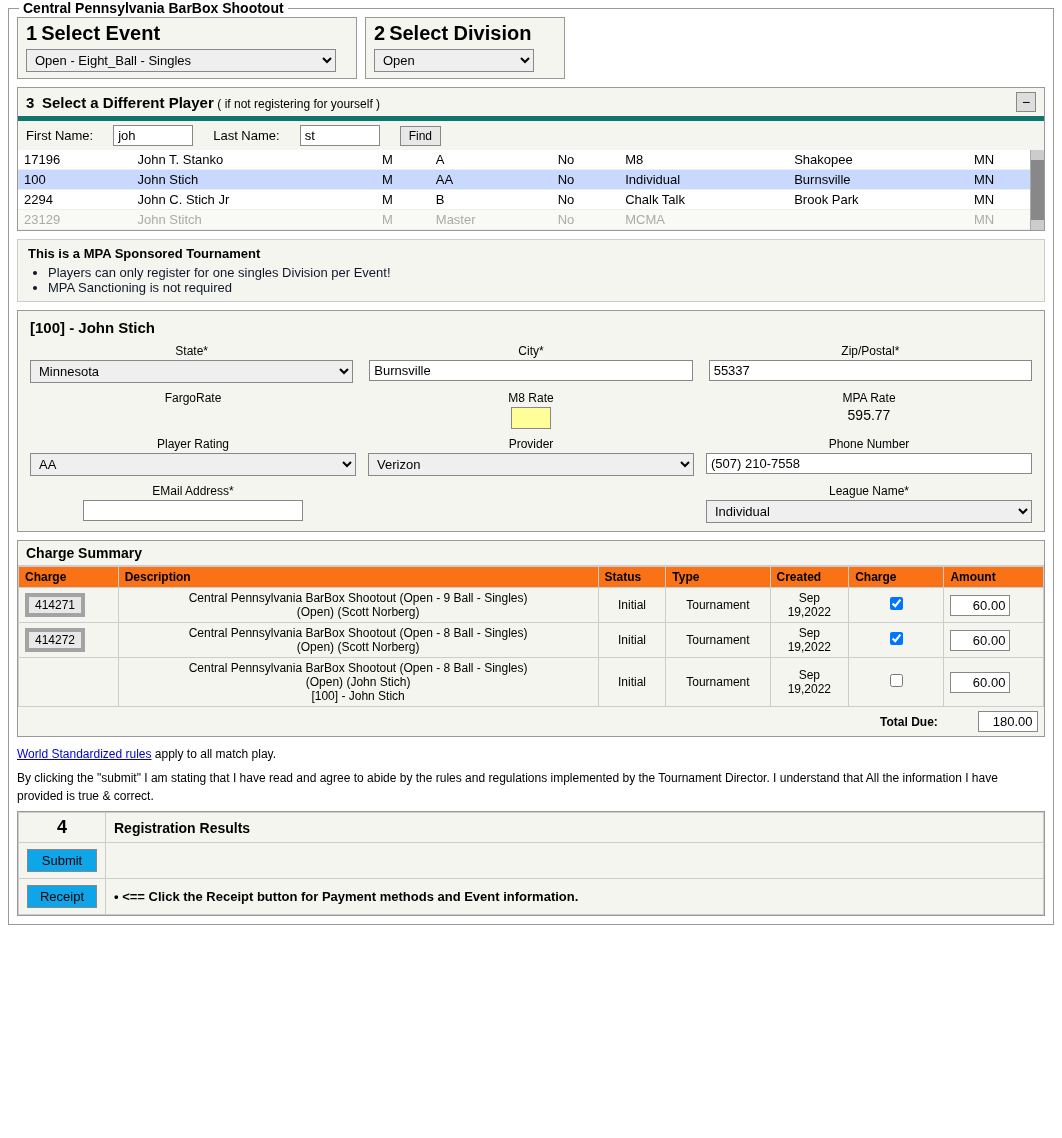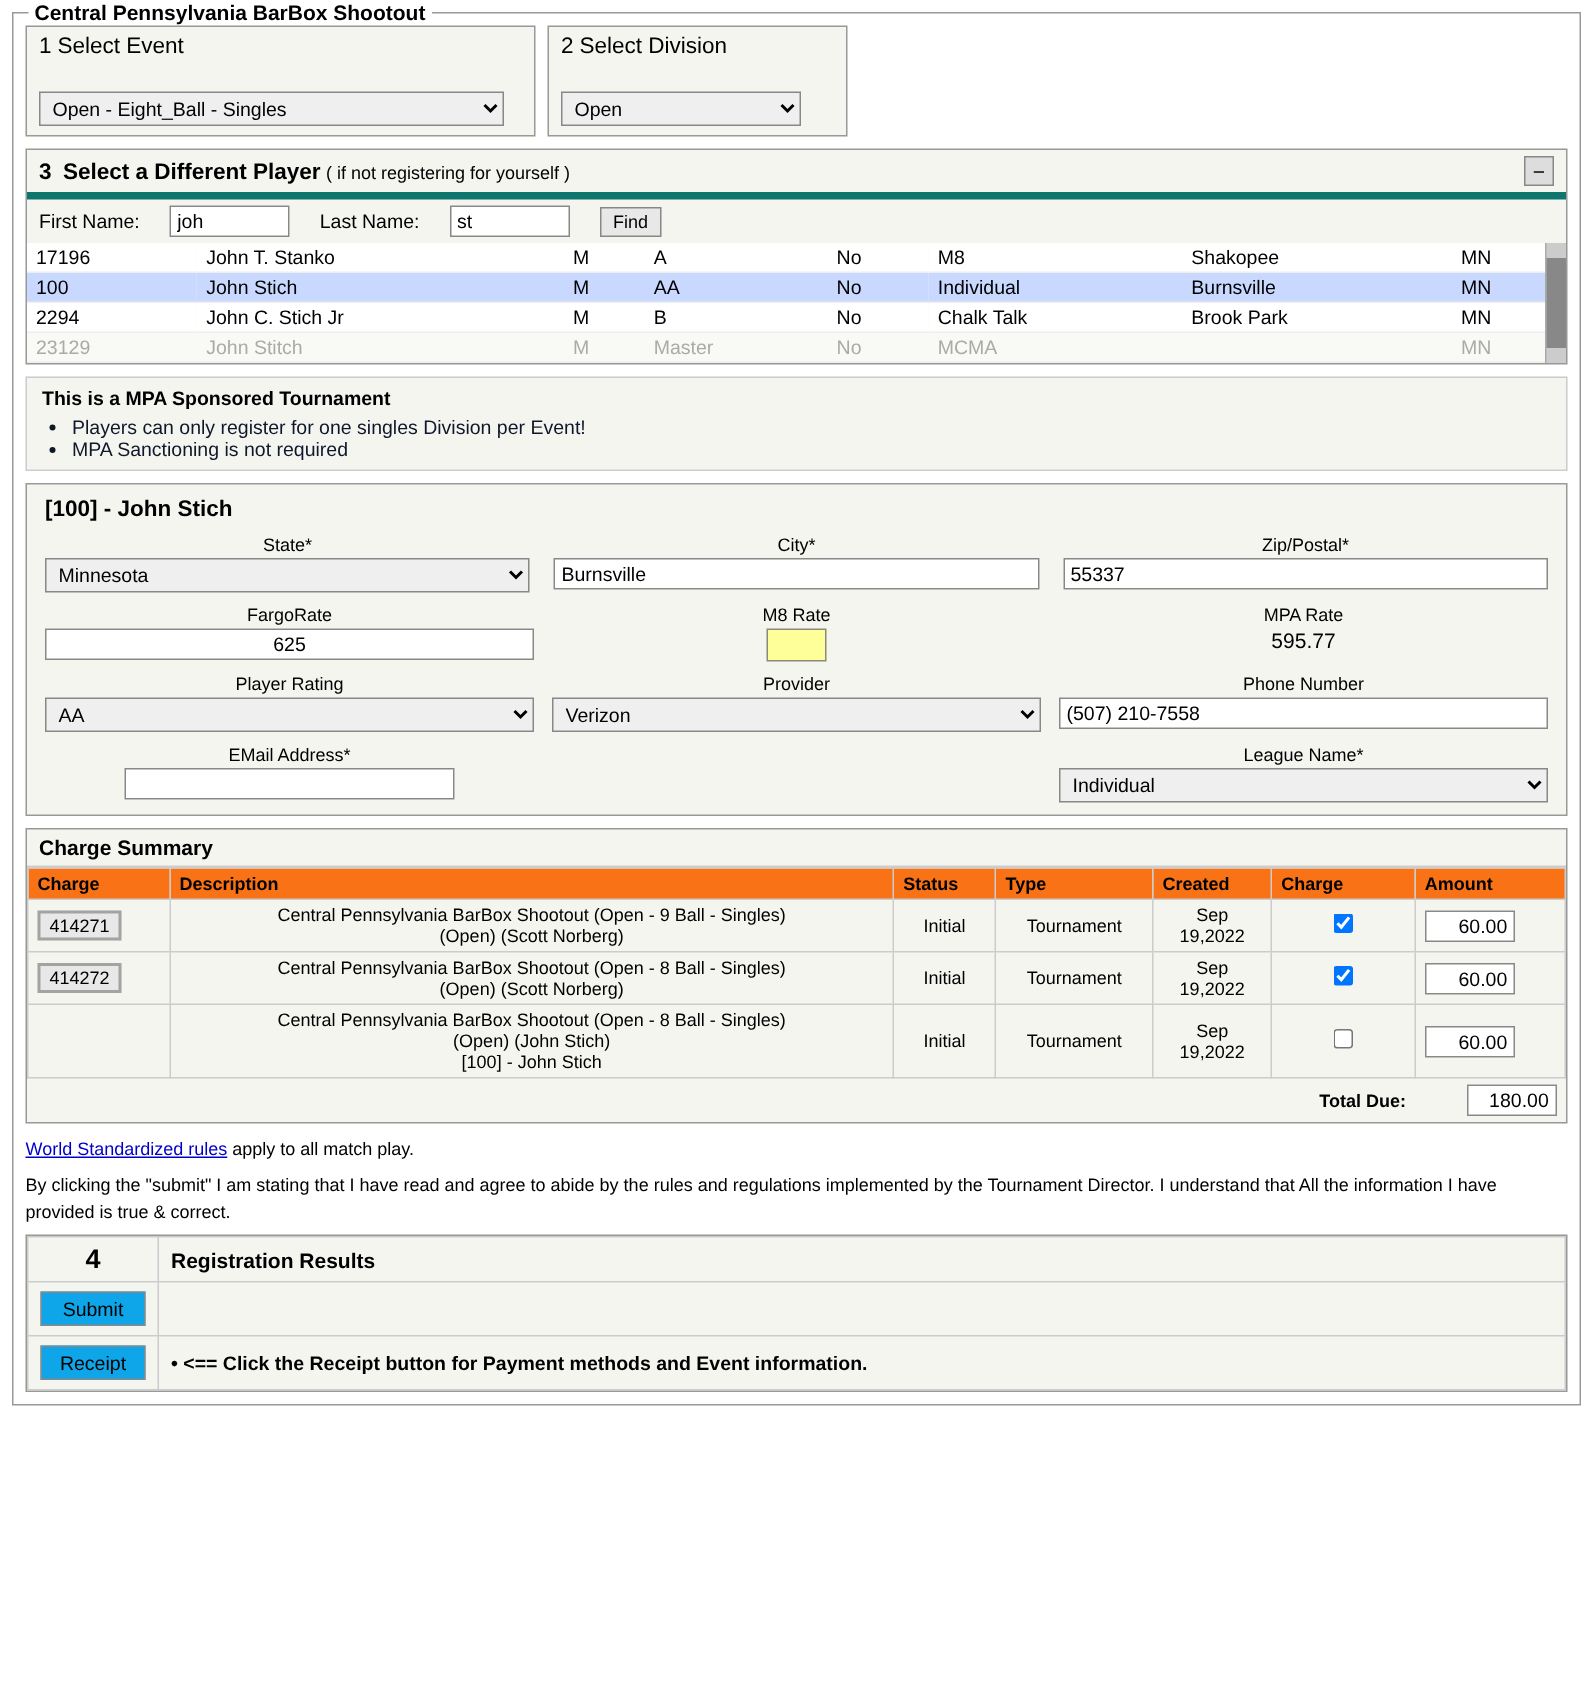--- a/index.html
+++ b/index.html
@@ -35,23 +35,23 @@
       background: #f5f5f0;
     }
     .section-box-1 {
       flex: 0 0 340px;
       margin-right: 8px;
     }
     .section-box-2 {
       flex: 0 0 200px;
     }
     .section-label {
-      font-size: 15px;
-      font-weight: normal;
-      margin-bottom: 22px;
+      font-size: 20px;
+      font-weight: bold;
+      margin-bottom: 4px;
     }
     .section-num {
       font-size: 15px;
       font-weight: bold;
       margin-right: 4px;
     }
     select, input[type="text"] {
       font-size: 13px;
       padding: 2px 4px;
       border: 1px solid #888;
@@ -196,21 +196,21 @@
       text-align: left;
       font-weight: bold;
     }
     .charge-table td {
       border: 1px solid #ccc;
       padding: 3px 6px;
       vertical-align: middle;
     }
     .charge-table td.center { text-align: center; }
     .charge-id-btn {
-      border: 2px solid #a3a3a3;
+      border: 4px solid #a3a3a3;
       background: #e8e8e8;
       padding: 1px 6px;
       cursor: pointer;
       font-size: 12px;
     }
     .charge-amount-input {
       width: 60px;
       text-align: right;
       border: 1px solid #888;
       padding: 1px 4px;
@@ -384,21 +384,20 @@
         <input type="text" class="city-input" value="Burnsville" style="">
       </div>
       <div class="form-group">
         <label>Zip/Postal*</label>
         <input type="text" class="zip-input" value="55337" style="">
       </div>
     </div>
     <div class="form-row-2">
       <div class="form-group">
         <label>FargoRate</label>
-        <input type="text" class="rate-input" value="625" style="">
       </div>
       <div class="form-group">
         <label>M8 Rate</label>
         <div class="m8-rate-box"></div>
       </div>
       <div class="form-group">
         <label>MPA Rate</label>
         <span style="font-size:14px;">595.77</span>
       </div>
     </div>

